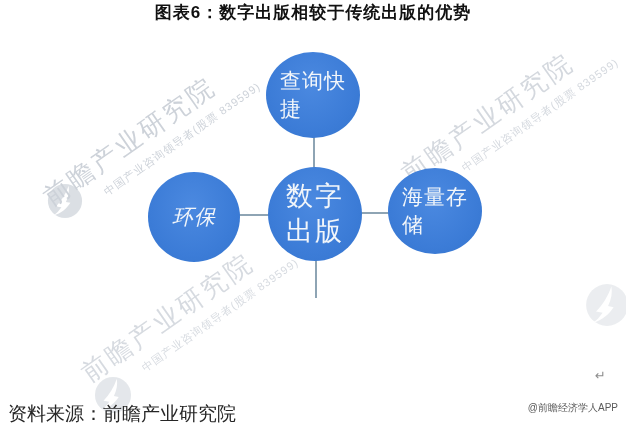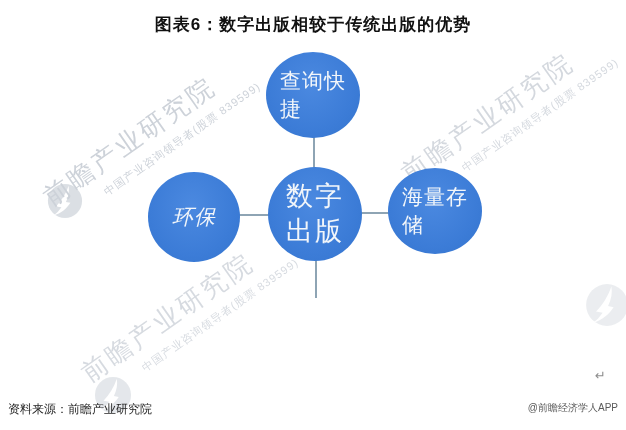--- a/index.html
+++ b/index.html
@@ -1,21 +1,21 @@
 <!DOCTYPE html>
 <html><head>
 <meta charset="utf-8">
 <style>
   html,body{margin:0;padding:0;background:#ffffff;}
   .screen{
     position:relative;width:626px;height:430px;background:#fff;overflow:hidden;
     font-family:"Liberation Sans","DejaVu Sans",sans-serif;
   }
   .chart-title{
-    position:absolute;top:13px;left:0;width:100%;text-align:center;
+    position:absolute;top:1px;left:0;width:100%;text-align:center;
     font-size:17px;font-weight:700;color:#111;letter-spacing:1px;
   }
   
   .wm{
     position:absolute;z-index:1;transform:rotate(-35deg);transform-origin:center center;
     color:#cdd2d9;pointer-events:none;white-space:nowrap;
   }
   .wm .wm-main{font-size:26px;letter-spacing:3px;}
   .wm .wm-sub{font-size:11px;letter-spacing:1px;margin:3px 0 0 52px;}
   .wm-b{opacity:.85;}
@@ -27,21 +27,21 @@
   
   .node{
     position:absolute;z-index:3;border-radius:50%;
     background:radial-gradient(ellipse at 48% 38%, #4b89e0 0%, #3c7cd7 62%, #3474cd 100%);
     display:flex;align-items:center;justify-content:center;text-align:left;
   }
   .node span{white-space:pre-line;color:#f2f6fa;}
   .node-sat span{font-size:21px;line-height:28px;letter-spacing:1px;}
   .node-center span{font-size:27px;line-height:35px;letter-spacing:2px;}
   
-  .src{position:absolute;left:8px;top:401px;font-size:12px;color:#262626;z-index:4;}
+  .src{position:absolute;left:8px;top:401px;font-size:19px;color:#262626;z-index:4;}
   .credit{position:absolute;right:8px;top:401px;font-size:10px;color:#595959;z-index:4;}
   .retmark{position:absolute;left:595px;top:368px;font-size:13px;color:#8d8d8d;z-index:2;}
 </style>
 </head>
 <body>
 
 <div class="screen">
 
   <div class="chart-title">图表6：数字出版相较于传统出版的优势</div>
 

